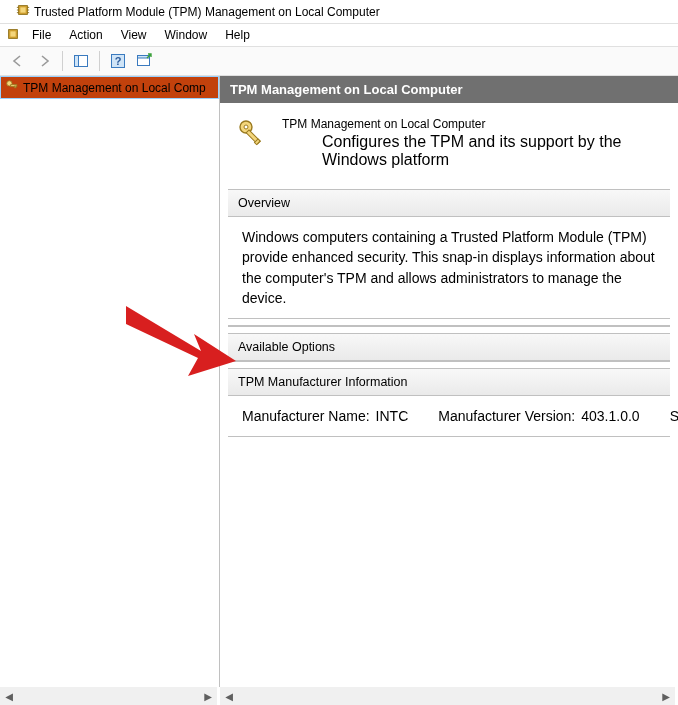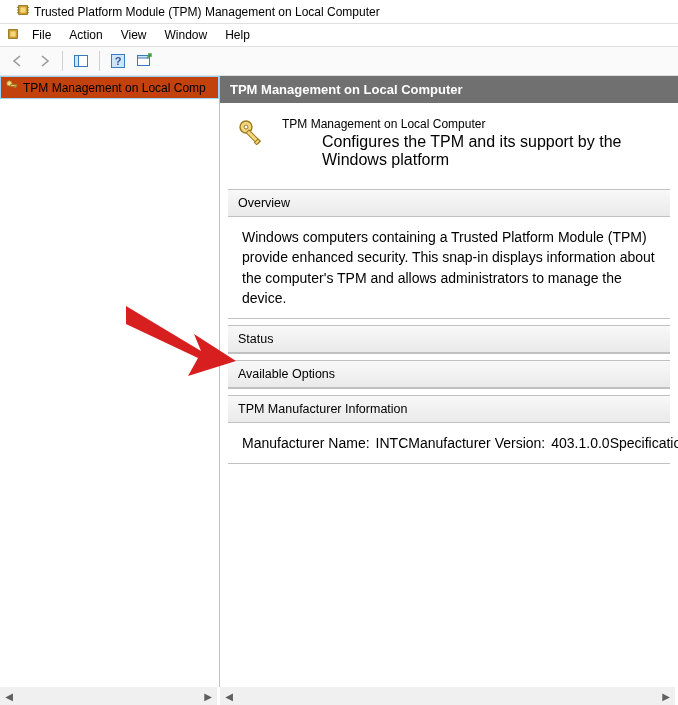--- a/index.html
+++ b/index.html
@@ -117,21 +117,21 @@
       padding: 6px 10px;
       font-weight: normal;
       font-size: 12.5px;
     }
     .section-body {
       padding: 10px 14px;
       font-size: 14px;
       line-height: 1.45;
       white-space: normal;
     }
-    .mfr-row { display: flex; white-space: nowrap; }
+    .mfr-row { display: flex; gap: 30px; white-space: nowrap; }
     .mfr-pair { display: flex; gap: 6px; }
     .scrollbar-h {
       position: absolute;
       bottom: 0;
       left: 0;
       right: 0;
       height: 18px;
       background: #f0f0f0;
       display: flex;
     }
@@ -261,21 +261,20 @@
           <div class="t2">Configures the TPM and its support by the Windows platform</div>
         </div>
       </div>
 
       <div class="section">
         <div class="section-header">Overview</div>
         <div class="section-body">Windows computers containing a Trusted Platform Module (TPM) provide enhanced security. This snap-in displays information about the computer's TPM and allows administrators to manage the device.</div>
       </div>
 
       <div class="section">
-        <div class="section-header">Status</div>
       </div>
 
       <div class="section">
         <div class="section-header">Available Options</div>
       </div>
 
       <div class="section">
         <div class="section-header">TPM Manufacturer Information</div>
         <div class="section-body">
           <div class="mfr-row">

